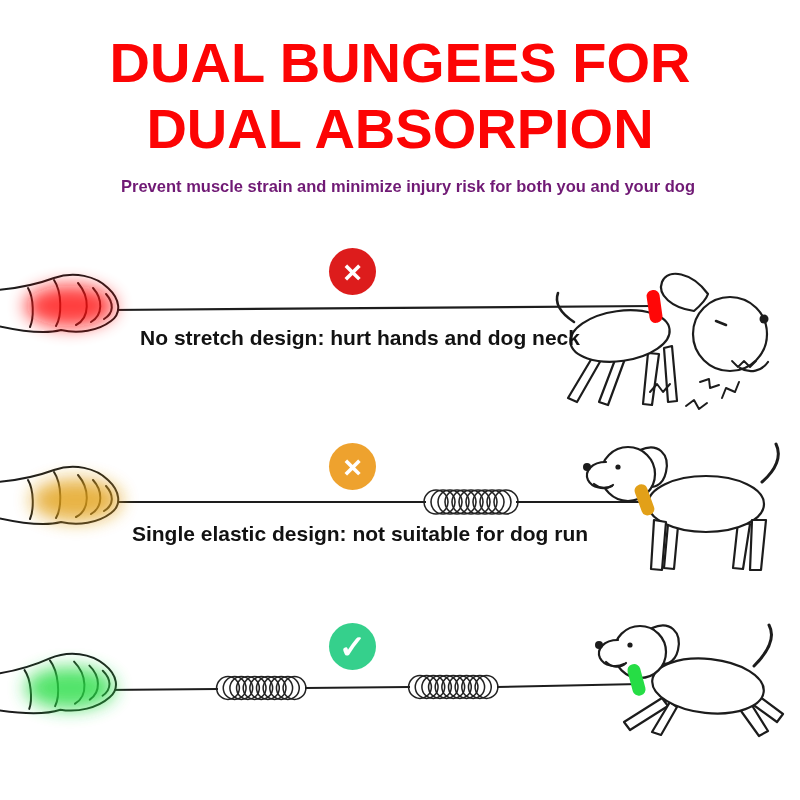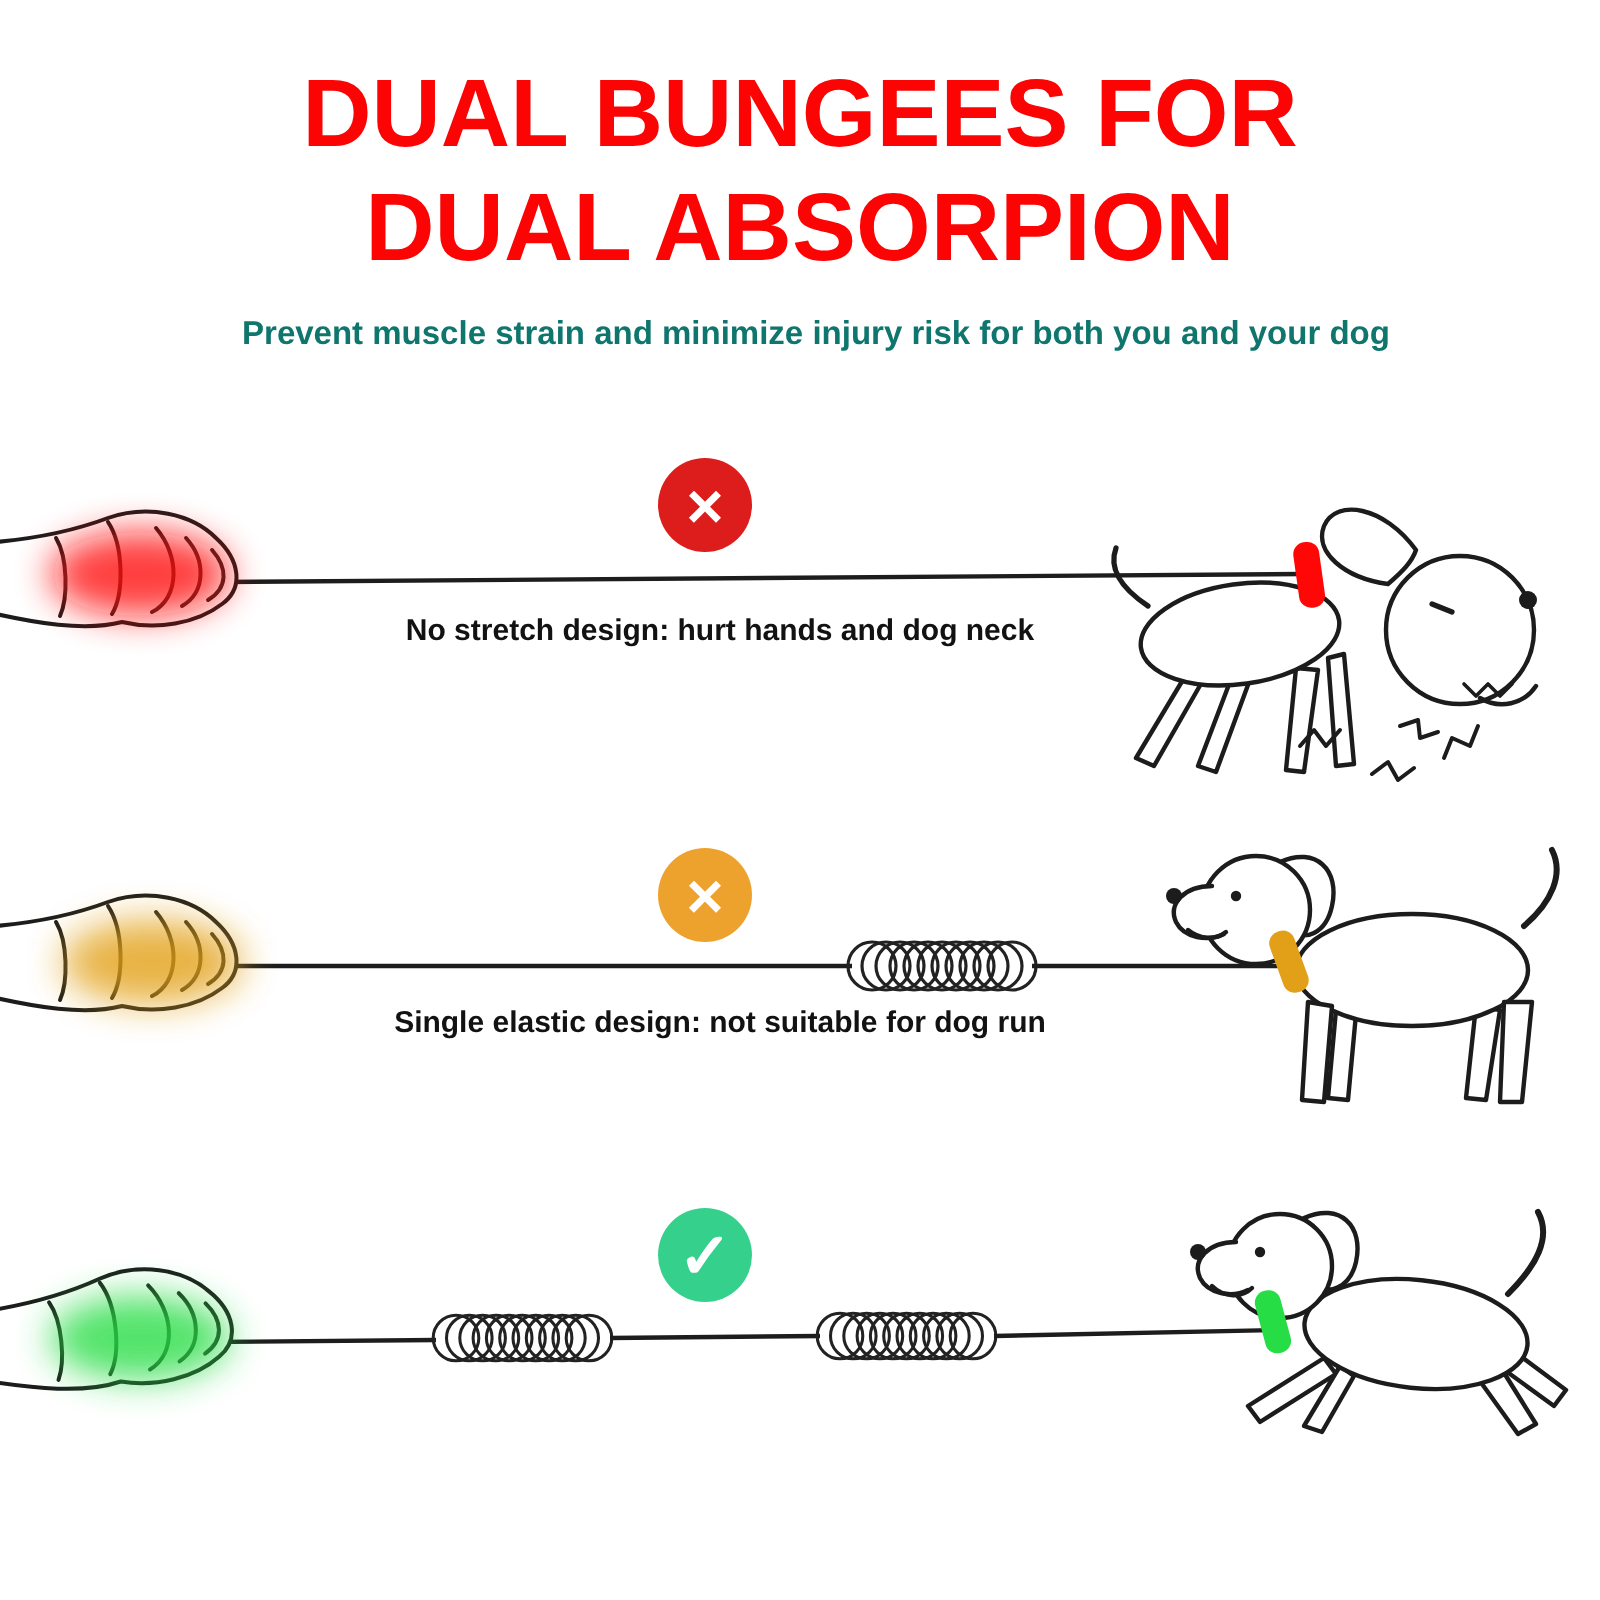--- a/index.html
+++ b/index.html
@@ -1,31 +1,31 @@
 <!DOCTYPE html>
 <html><head>
 <meta charset="utf-8">
 <style>
   * { margin:0; padding:0; box-sizing:border-box; }
   html,body { width:800px; height:800px; background:#ffffff; font-family:"Liberation Sans", sans-serif; overflow:hidden; }
   .poster { position:relative; width:800px; height:800px; background:#ffffff; overflow:hidden; }
   .header { padding-top:30px; text-align:center; }
-  .title { font-size:48px; line-height:1.18; font-weight:800; letter-spacing:0px; }
+  .title { font-size:56px; line-height:1.18; font-weight:800; letter-spacing:0px; }
   .title .title-line { display:block; }
   .subtitle { margin-top:15px; font-size:16.5px; font-weight:700; }
   .rows { margin-top:24px; }
   .row { position:relative; width:800px; height:190px; }
   .row svg.art { position:absolute; left:0; top:0; overflow:visible; }
   .badge { position:absolute; left:329px; top:28px; width:47px; height:47px; border-radius:50%;
            display:flex; align-items:center; justify-content:center; color:#ffffff;
            font-size:32px; font-weight:700; line-height:1; }
   .row-2 .badge { top:33px; }
   .row-3 .badge { top:23px; }
   .caption { position:absolute; left:60px; top:106px; width:600px; text-align:center;
-             font-size:15px; font-weight:700; color:#121212; }
+             font-size:21px; font-weight:700; color:#121212; }
   .row-2 .caption, .row-3 .caption { top:112px;text-align:center; }
   .defs-svg { position:absolute; width:0; height:0; }
 </style>
 </head>
 <body>
 
 <svg class="defs-svg" aria-hidden="true">
   <defs>
     <filter id="glowblur" x="-60%" y="-60%" width="220%" height="220%">
       <feGaussianBlur stdDeviation="9"></feGaussianBlur>
@@ -54,21 +54,21 @@
   </defs>
 </svg>
 
 <div class="poster">
 
   <header class="header">
     <h1 class="title" style="color: rgb(252, 4, 4);">
       <span class="title-line">DUAL BUNGEES FOR</span>
       <span class="title-line">DUAL ABSORPION</span>
     </h1>
-    <p class="subtitle" style="color: #0f766e; margin-left: 16px;">Prevent muscle strain and minimize injury risk for both you and your dog</p>
+    <p class="subtitle" style="color: #701a75; margin-left: 16px;">Prevent muscle strain and minimize injury risk for both you and your dog</p>
   </header>
 
   <div class="rows">
 
     <section class="row row-1">
       <svg class="art" width="800" height="190" viewBox="0 0 800 190">
         <path d="M110,90 L652,86" stroke="#1d1d1d" stroke-width="2.2" fill="none"></path>
         <use href="#hand" transform="translate(-2,90)"></use>
         <ellipse cx="70" cy="86" rx="45" ry="21" opacity="0.8" filter="url(#glowblur)" fill="#ff0707"></ellipse>
         <g stroke="#1c1c1c" stroke-width="2.2" fill="#ffffff" stroke-linecap="round" stroke-linejoin="round">

